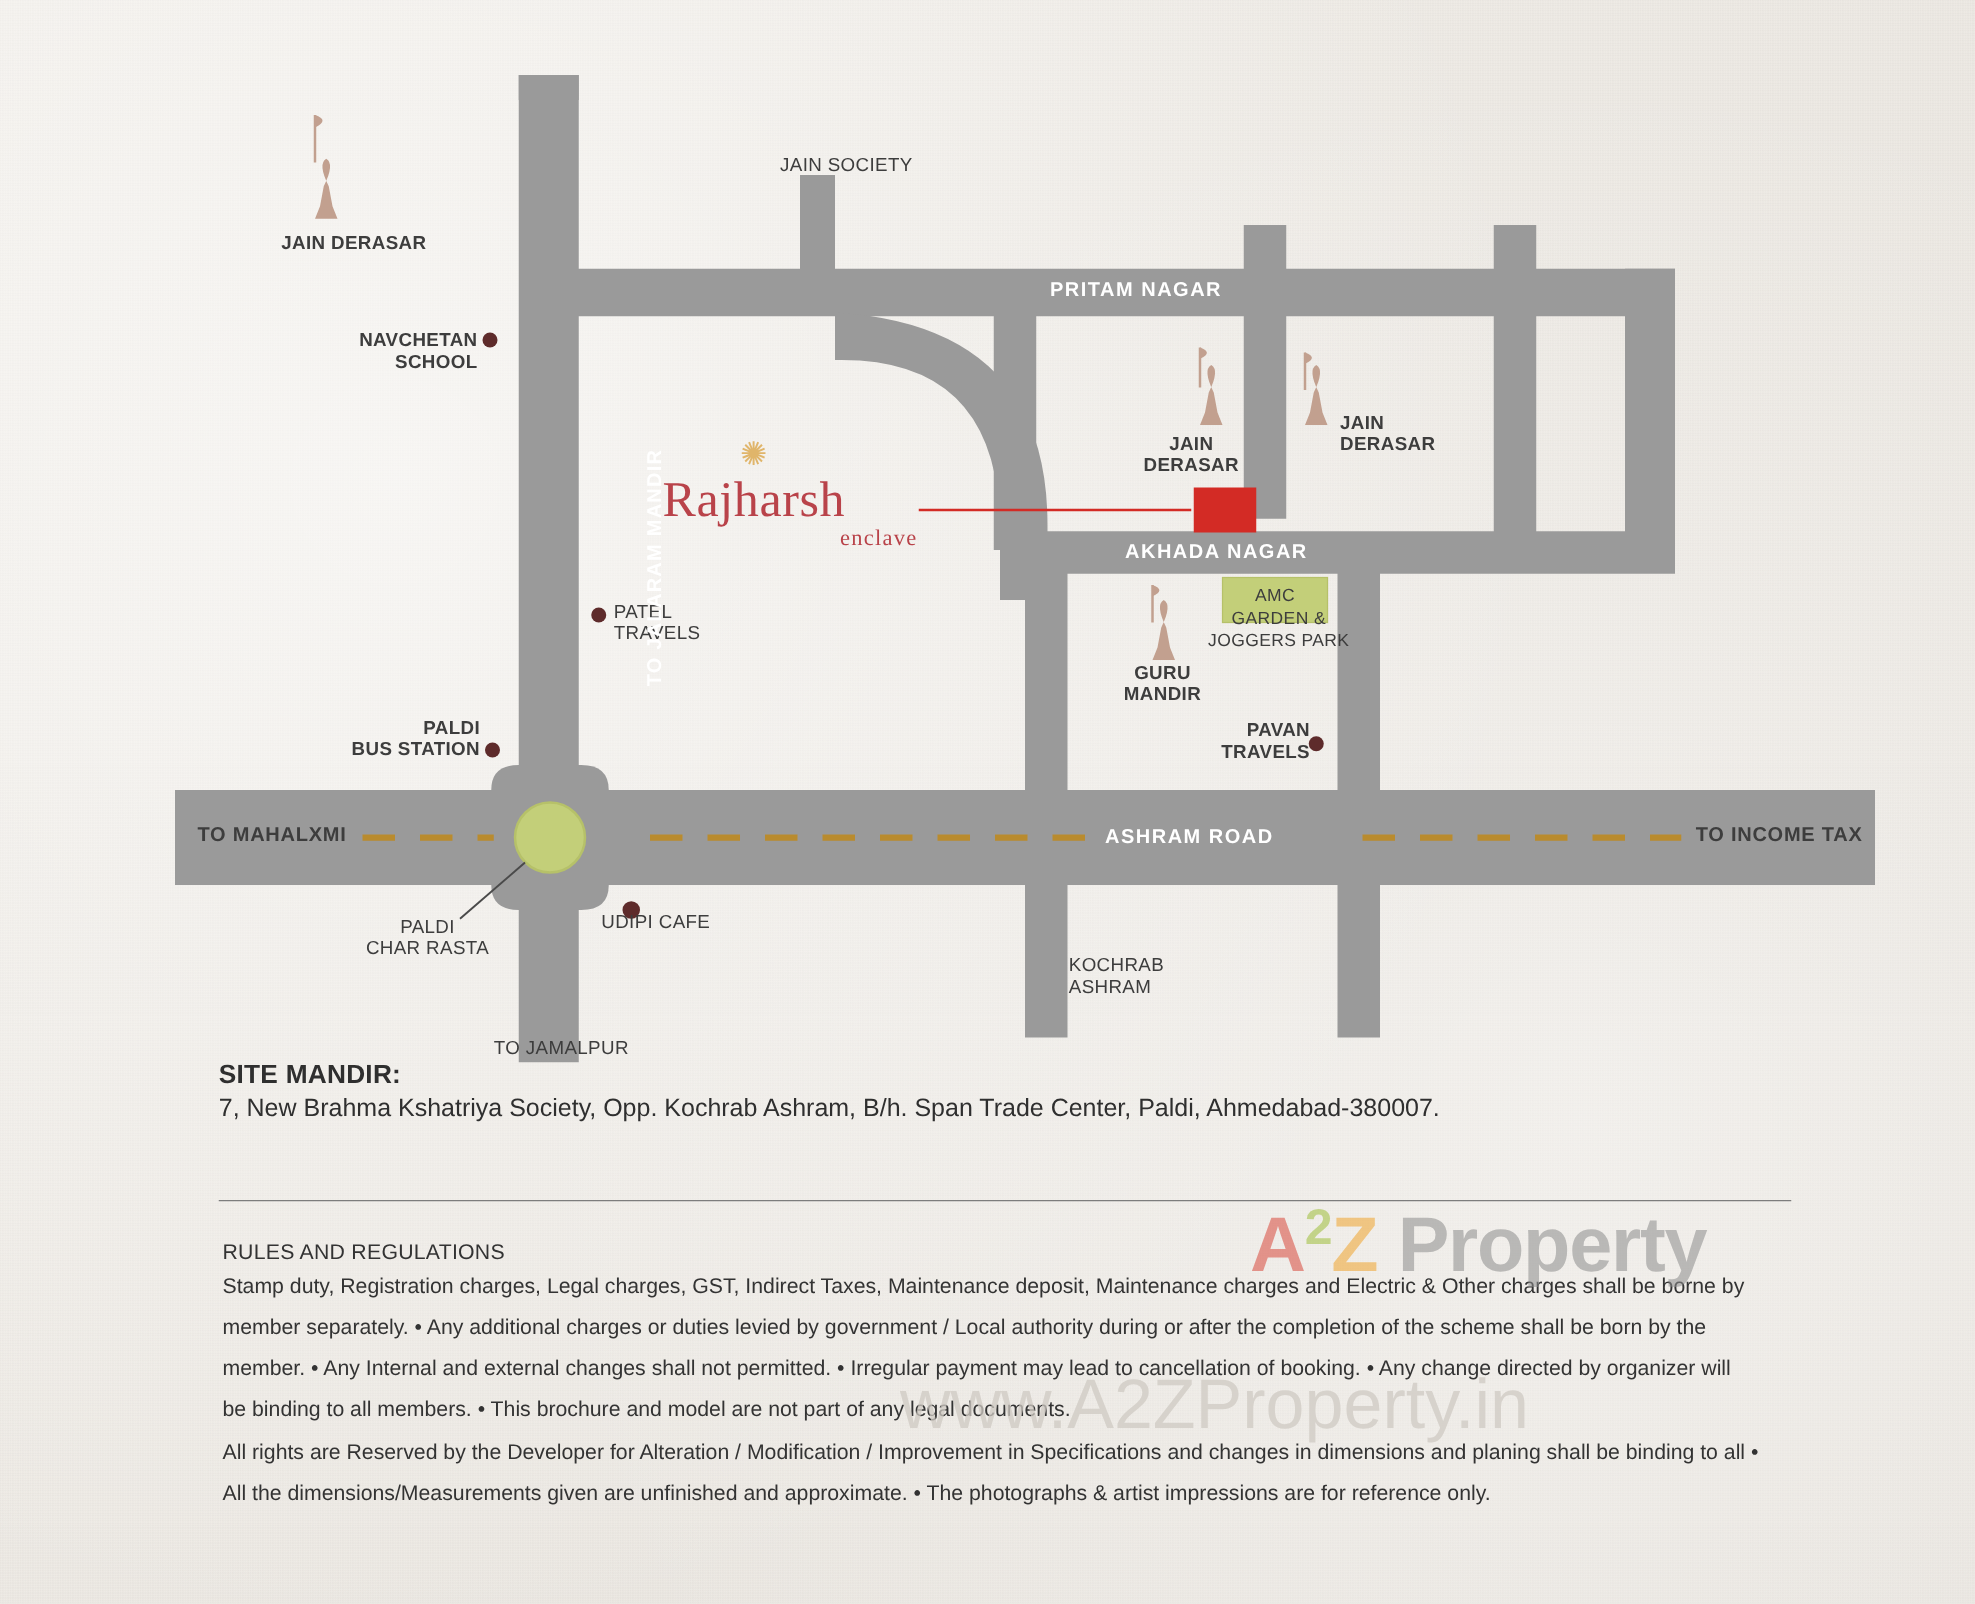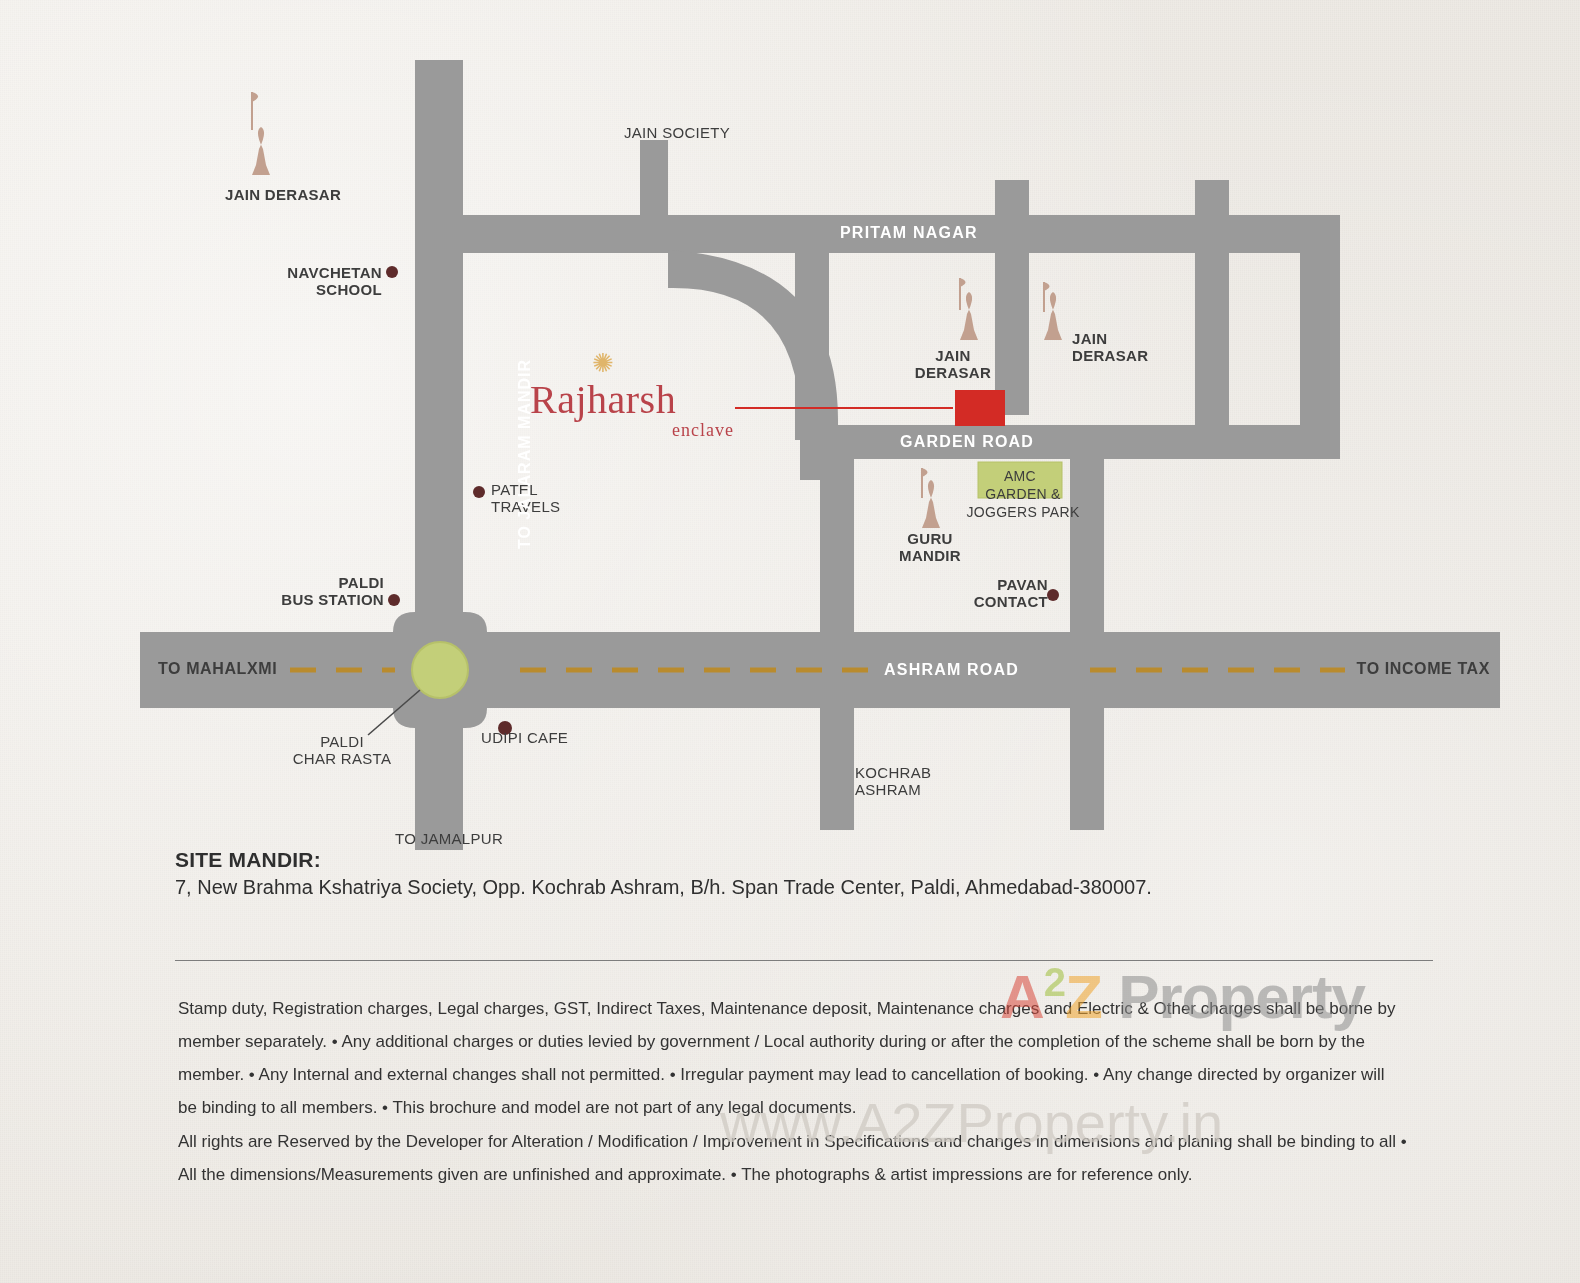--- a/index.html
+++ b/index.html
@@ -167,29 +167,29 @@
 <div class="lbl" style="left:491px;top:481px;white-space:pre-line;">PATEL
 TRAVELS</div>
 <div class="lbl r" style="left:240px;top:574px;width:144px;white-space:pre-line;">PALDI
 BUS STATION</div>
 <div class="lbl c b" style="left:880px;top:530px;width:100px;white-space:pre-line;">GURU
 MANDIR</div>
 <div class="lbl c" style="left:982px;top:468px;width:76px;font-size:14px;">AMC</div>
 <div class="lbl c" style="left:964px;top:486px;width:118px;font-size:14px;white-space:pre-line;line-height:1.25;">GARDEN &amp;
 JOGGERS PARK</div>
 <div class="lbl r" style="left:930px;top:576px;width:118px;white-space:pre-line;">PAVAN
-CONTACT</div>
+TRAVELS</div>
 <div class="lbl c" style="left:272px;top:733px;width:140px;white-space:pre-line;">PALDI
 CHAR RASTA</div>
 <div class="lbl" style="left:481px;top:729px;">UDIPI CAFE</div>
 <div class="lbl" style="left:855px;top:720px;white-space:pre-line;margin-top:44px;">KOCHRAB
 ASHRAM</div>
 
 <div class="roadname" style="left:840px;top:224px;">PRITAM NAGAR</div>
-<div class="roadname" style="left:900px;top:433px;">GARDEN ROAD</div>
+<div class="roadname" style="left:900px;top:433px;">AKHADA NAGAR</div>
 <div class="roadname" style="left:884px;top:661px;">ASHRAM ROAD</div>
 <div class="vlabel" style="left:439px;top:350px;transform:rotate(-90deg) translate(-50%,-50%);">TO JALARAM MANDIR</div>
 
 <div class="lbl b" style="left:158px;top:660px;font-size:16px;letter-spacing:.6px;">TO MAHALXMI</div>
 <div class="lbl b r" style="left:1300px;top:660px;width:190px;font-size:16px;letter-spacing:.6px;">TO INCOME TAX</div>
 <div class="lbl" style="left:395px;top:830px;font-size:15px;">TO JAMALPUR</div>
 
 <div class="logo">
   <div class="flower">✺</div>
   <div class="name">Rajharsh</div>
@@ -198,20 +198,21 @@
 </div>
 
 <div class="addr">
   <div class="h">SITE MANDIR:</div>
   <div class="l">7, New Brahma Kshatriya Society, Opp. Kochrab Ashram, B/h. Span Trade Center, Paldi, Ahmedabad-380007.</div>
 </div>
 
 <div class="hr"></div>
 
 <div class="rules">
+  <div class="t">RULES AND REGULATIONS</div>
   <p>Stamp duty, Registration charges, Legal charges, GST, Indirect Taxes, Maintenance deposit,  Maintenance charges and Electric &amp; Other charges shall be borne by member separately.  •  Any additional charges or duties levied by government / Local authority during or after the completion of the scheme shall be born by the member.  •  Any Internal and external changes shall not permitted.  •  Irregular payment may lead to  cancellation of booking.  •  Any change directed by organizer will be binding to all members.  •  This brochure and model are not part of any legal documents.</p>
   <p>All rights are Reserved by the Developer for Alteration / Modification / Improvement in Specifications and changes in dimensions and planing shall be binding to all  •  All the dimensions/Measurements given are unfinished and approximate.  •  The photographs &amp; artist impressions are for reference only.</p>
 </div>
 
 <div class="wm">
   <span>A</span><span>2</span><span>Z</span><span> Property</span>
 </div>
 <div class="wm2">www.A2ZProperty.in</div>
 
 </body></html>

